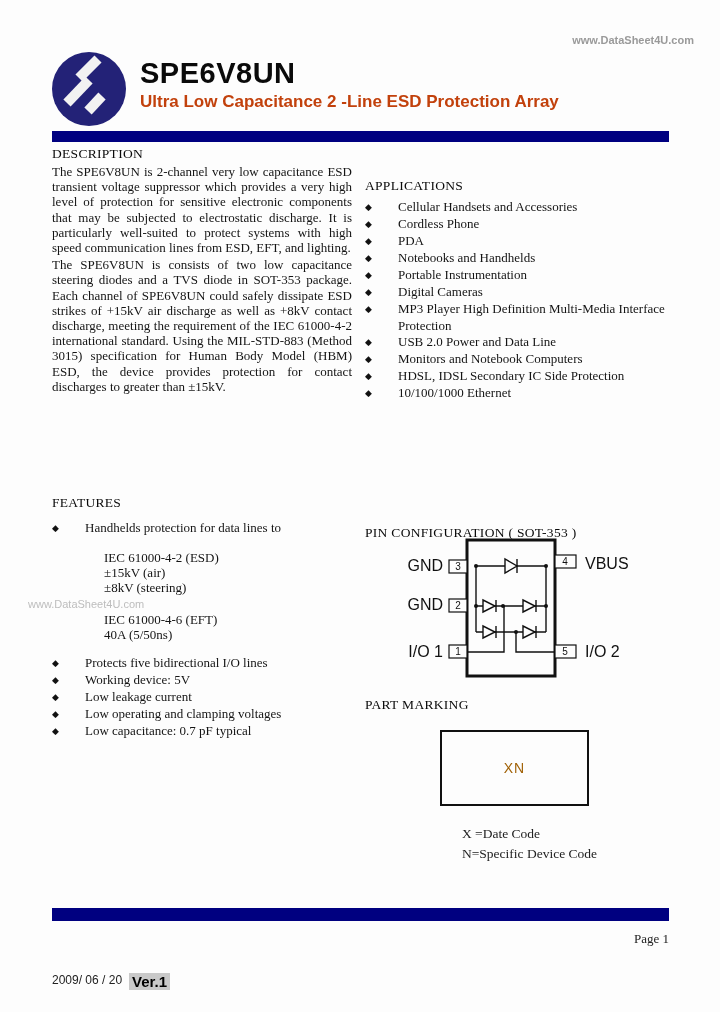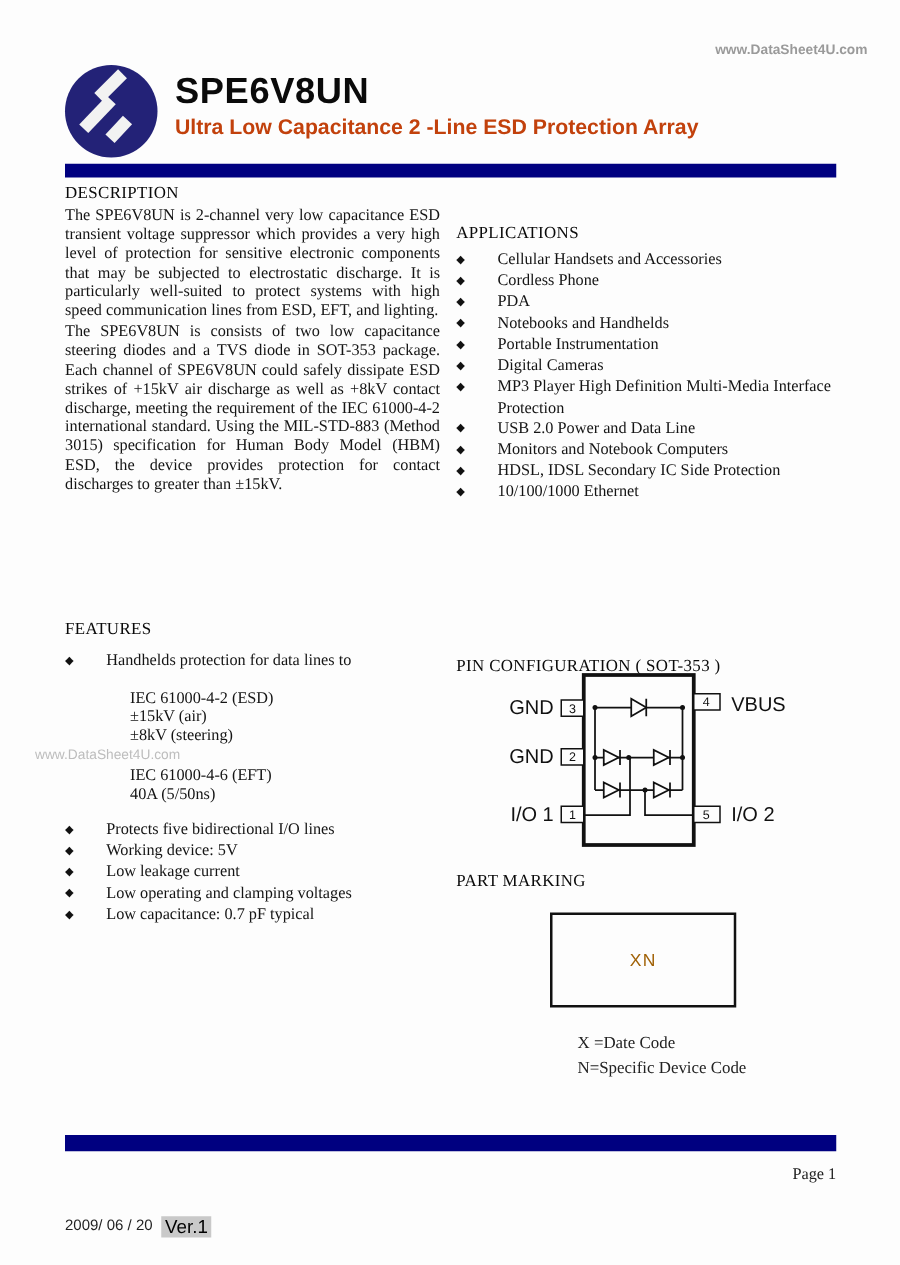--- a/index.html
+++ b/index.html
@@ -50,21 +50,21 @@
 
   
   .partmark-head{position:absolute;left:365px;top:697px;}
   .pm-box{position:absolute;left:440px;top:730px;width:145px;height:72px;border:2px solid #111;background:transparent;
           display:flex;align-items:center;justify-content:center;}
   .pm-code{font-family:"Liberation Sans",sans-serif;font-size:14px;letter-spacing:1px;color:#a16207;}
   .pm-notes{position:absolute;left:462px;top:824px;font-size:13.5px;line-height:20px;color:#222;}
 
   
   .footer-left{position:absolute;left:52px;top:973px;font-family:"Liberation Sans",sans-serif;font-size:12px;color:#222;display:flex;gap:7px;}
-  .ver-badge{font-weight:normal;font-size:15px;background:#c9c9c9;padding:0 3px;color:#000;}
+  .ver-badge{font-weight:bold;font-size:15px;background:#c9c9c9;padding:0 3px;color:#000;}
   .footer-right{position:absolute;right:51px;top:931px;font-size:13px;color:#222;}
 
   svg text{font-family:"Liberation Sans",sans-serif;}
 </style>
 </head>
 <body>
 
 <div class="wm-top">www.DataSheet4U.com</div>
 <div class="wm-side">www.DataSheet4U.com</div>
 

